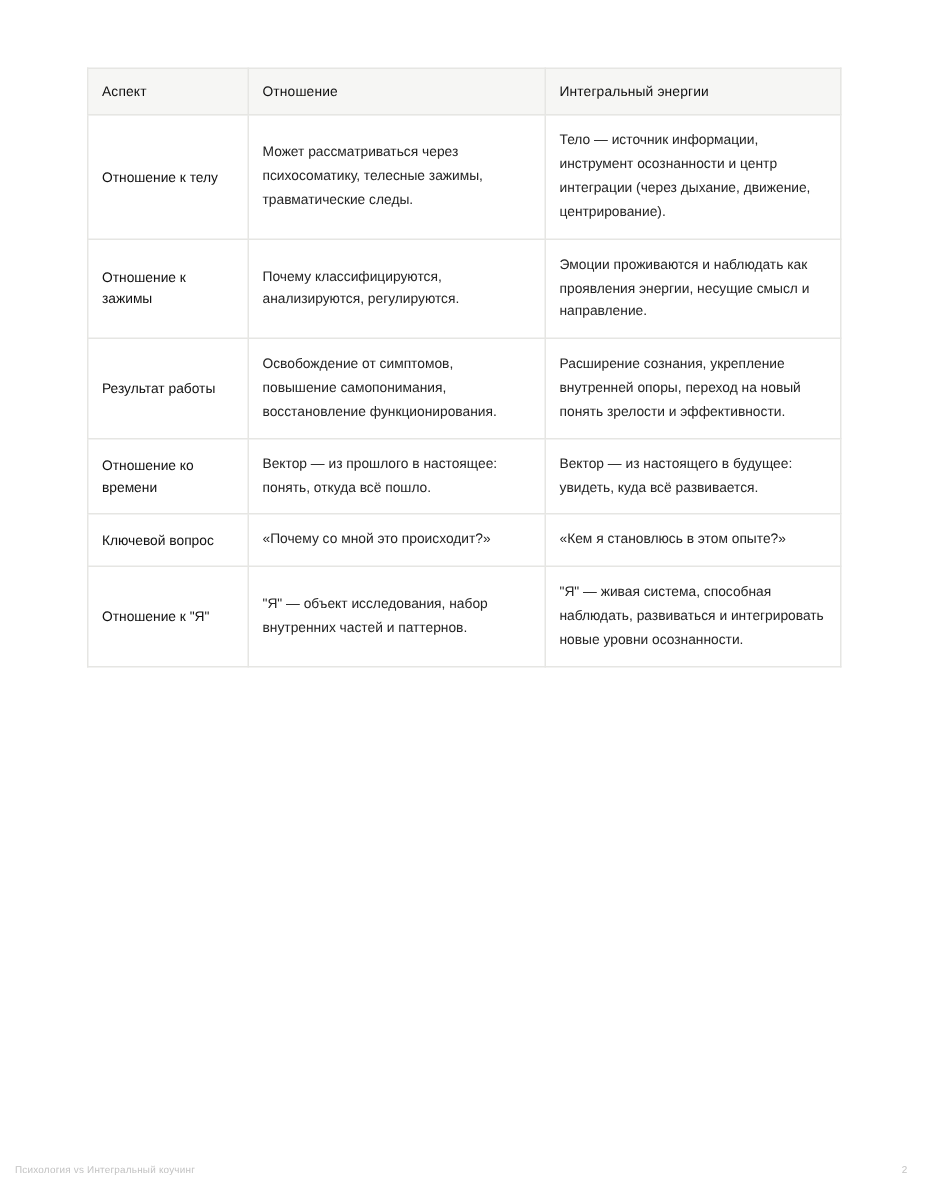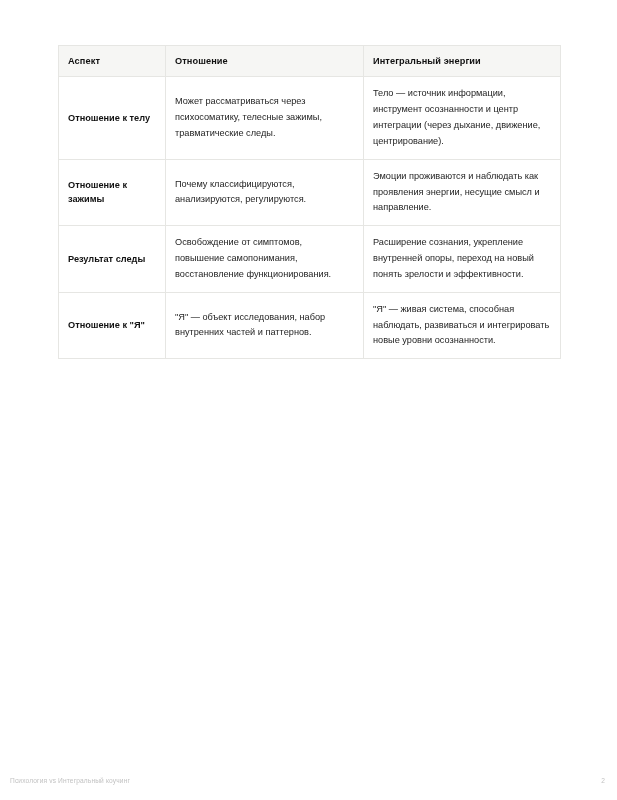--- a/index.html
+++ b/index.html
@@ -42,38 +42,38 @@
   table.compare-table col.c-aspect   { width: 107px; }
   table.compare-table col.c-psych    { width: 198px; }
   table.compare-table col.c-coach    { width: 197px; }
 
   table.compare-table thead th {
     background: #f6f6f4;
     border: 1px solid #e6e6e3;
     text-align: left;
     vertical-align: middle;
     font-size: 9.2px;
-    font-weight: bold;
+    font-weight: normal;
     color: #111111;
     padding: 9px 8px 9px 9px;
     line-height: 1.35;
     letter-spacing: 0.1px;
   }
 
   table.compare-table tbody td {
     border: 1px solid #e6e6e3;
     vertical-align: middle;
     font-size: 9.2px;
     color: #242424;
     padding: 9px 9px 9px 9px;
     line-height: 1.72;
   }
 
   table.compare-table tbody td.aspect-cell {
-    font-weight: bold;
+    font-weight: normal;
     color: #111111;
     line-height: 1.55;
   }
 
   .footer {
     position: absolute;
     left: 10px;
     top: 772px;
     width: 597px;
     height: 16px;
@@ -111,23 +111,33 @@
           <td class="aspect-cell">Отношение к телу</td>
           <td>Может рассматриваться через психосоматику, телесные зажимы, травматические следы.</td>
           <td>Тело — источник информации, инструмент осознанности и центр интеграции (через дыхание, движение, центрирование).</td>
         </tr>
         <tr>
           <td class="aspect-cell">Отношение к зажимы</td>
           <td>Почему классифицируются, анализируются, регулируются.</td>
           <td>Эмоции проживаются и наблюдать как проявления энергии, несущие смысл и направление.</td>
         </tr>
         <tr>
-          <td class="aspect-cell">Результат следы</td>
+          <td class="aspect-cell">Результат работы</td>
           <td>Освобождение от симптомов, повышение самопонимания, восстановление функционирования.</td>
           <td>Расширение сознания, укрепление внутренней опоры, переход на новый понять зрелости и эффективности.</td>
+        </tr>
+        <tr>
+          <td class="aspect-cell">Отношение ко времени</td>
+          <td>Вектор — из прошлого в настоящее: понять, откуда всё пошло.</td>
+          <td>Вектор — из настоящего в будущее: увидеть, куда всё развивается.</td>
+        </tr>
+        <tr>
+          <td class="aspect-cell">Ключевой вопрос</td>
+          <td>«Почему со мной это происходит?»</td>
+          <td>«Кем я становлюсь в этом опыте?»</td>
         </tr>
         <tr>
           <td class="aspect-cell">Отношение к "Я"</td>
           <td>"Я" — объект исследования, набор внутренних частей и паттернов.</td>
           <td>"Я" — живая система, способная наблюдать, развиваться и интегрировать новые уровни осознанности.</td>
         </tr>
       </tbody>
     </table>
   </div>
 

